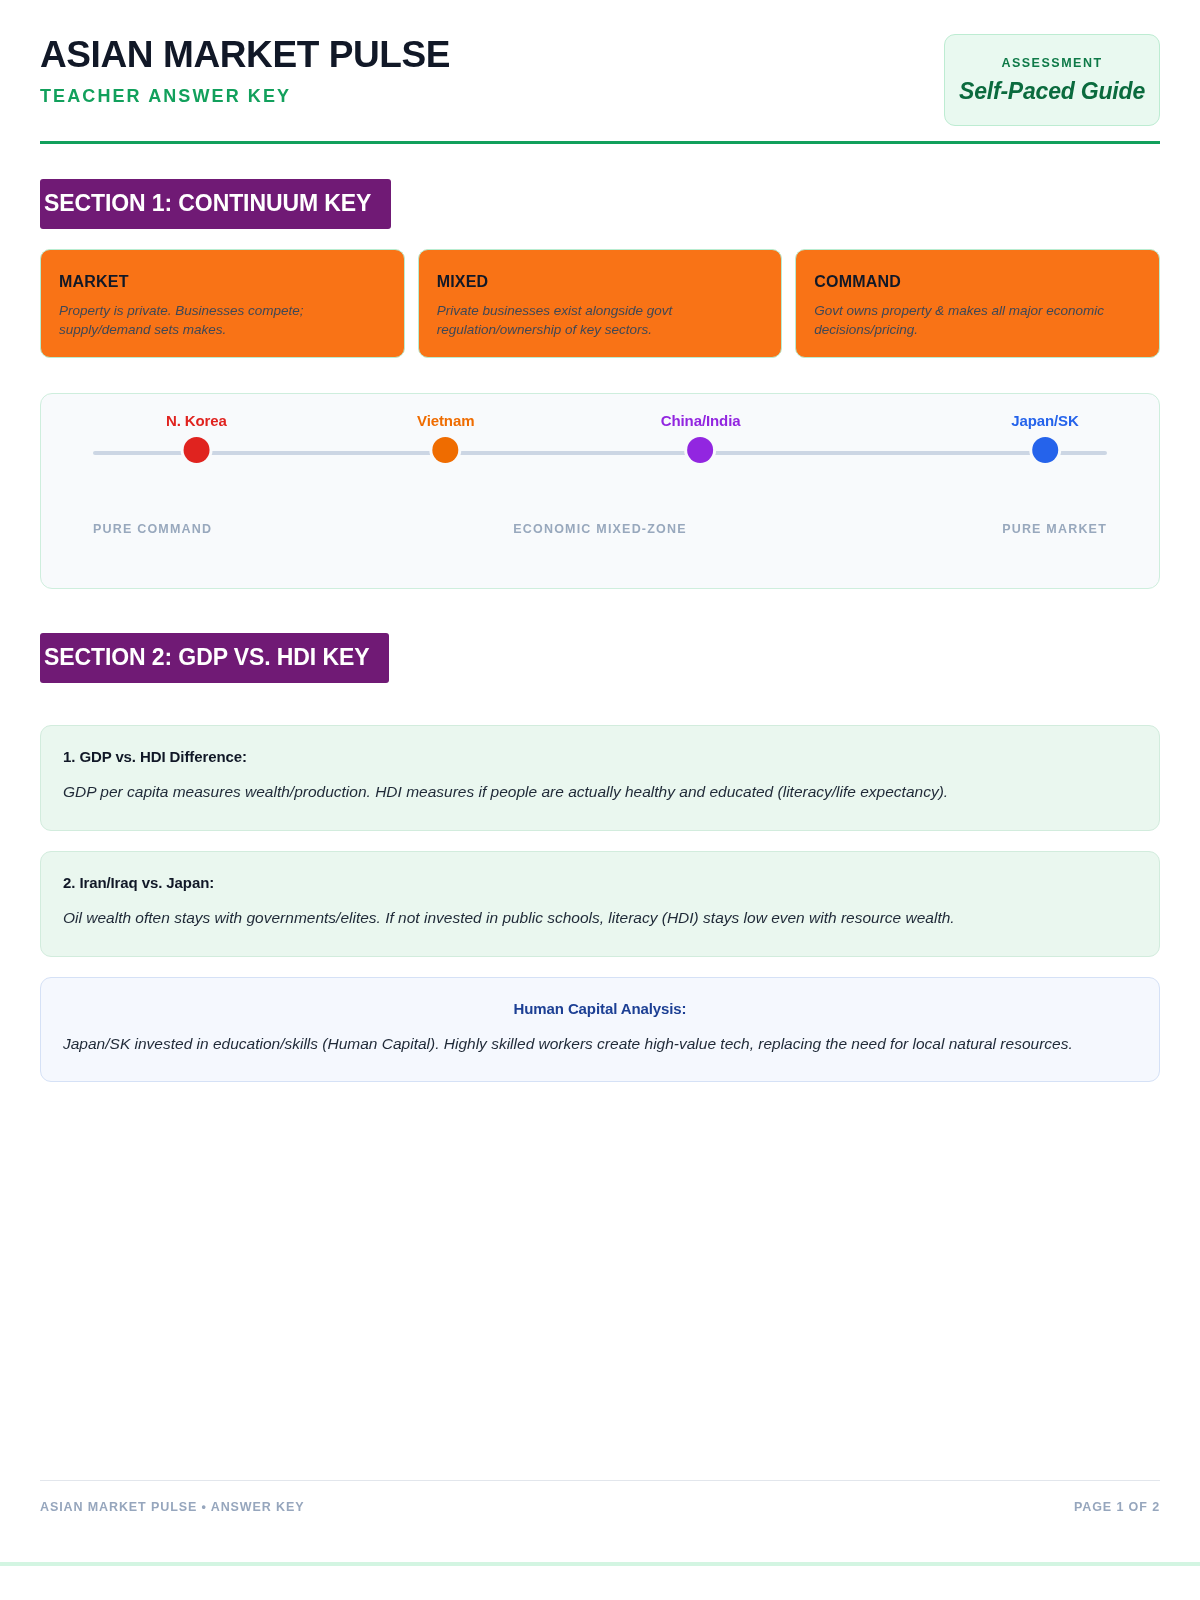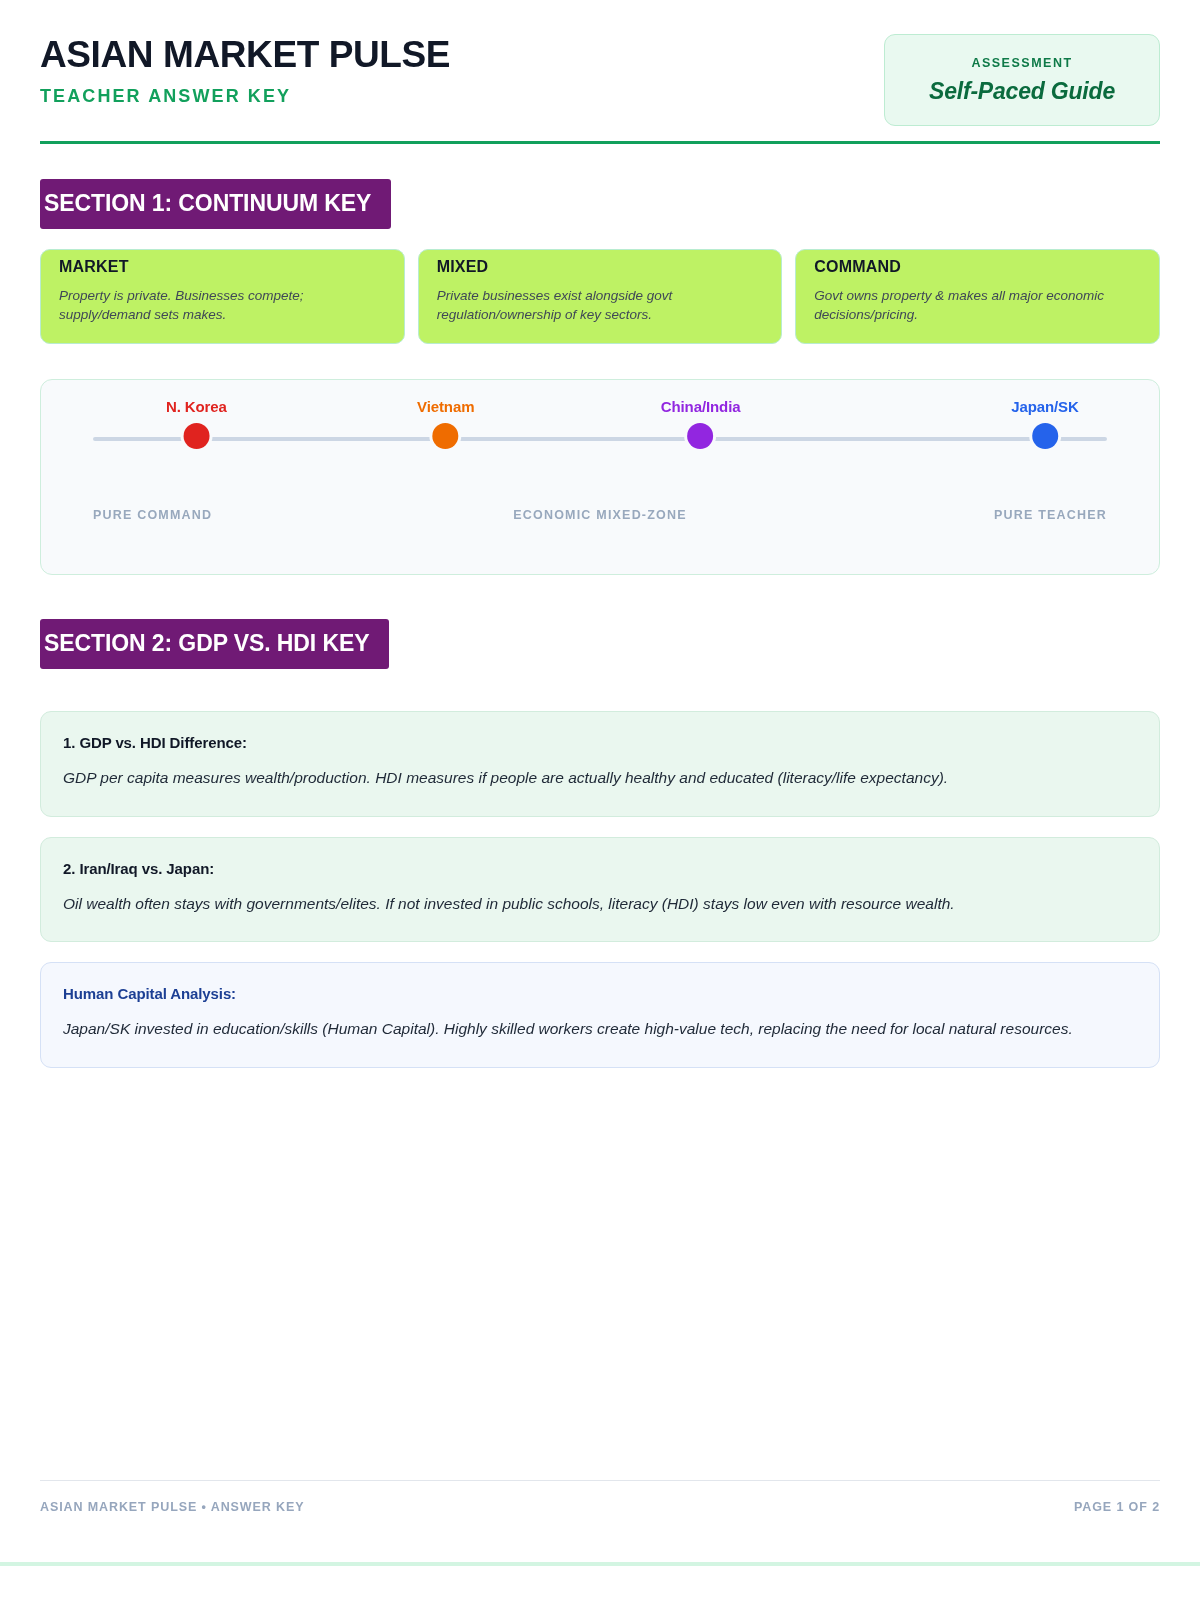--- a/index.html
+++ b/index.html
@@ -41,21 +41,21 @@
     margin-top: 11px;
     font-size: 18px;
     font-weight: 700;
     letter-spacing: 2.1px;
     color: #12a05c;
   }
   .badge {
     position: absolute;
     right: 0;
     top: 34px;
-    width: 276px;
+    width: 216px;
     height: 92px;
     background: #e9f9f0;
     border: 1px solid #bdecd2;
     border-radius: 11px;
     display: flex;
     flex-direction: column;
     align-items: center;
     justify-content: center;
     gap: 8px;
   }
@@ -97,24 +97,24 @@
   #section2-bar-wrap { margin-top: 44px; }
 
   
   .def-row {
     display: flex;
     gap: 13px;
     margin-top: 20px;
   }
   .def-card {
     flex: 1;
-    background: #bef264;
+    background: #f97316;
     border: 1px solid #b8ecd0;
     border-radius: 10px;
-    padding: 8px 18px 18px 18px;
+    padding: 23px 18px 18px 18px;
     min-height: 95px;
   }
   .def-title {
     font-size: 16px;
     font-weight: 700;
     color: #111827;
     letter-spacing: 0.2px;
   }
   .def-text {
     margin-top: 10px;
@@ -190,21 +190,21 @@
   .answer-block.blue {
     background: #f5f8fe;
     border: 1px solid #d5e1f6;
   }
   .answer-q {
     font-size: 15px;
     font-weight: 700;
     color: #111827;
     letter-spacing: -0.1px;
   }
-  .answer-q.blue-label { color: #1c3f94; }
+  .answer-q.blue-label { color: #1c3f94; text-align: center; }
   .answer-a {
     margin-top: 14px;
     font-size: 15.5px;
     font-style: italic;
     line-height: 1.72;
     color: #1f2937;
   }
 
   
   .footer {
@@ -285,21 +285,21 @@
       <div class="marker-label" style="color: rgb(146, 38, 224);">China/India</div>
       <div class="marker-dot" style="background: rgb(146, 38, 224);"></div>
     </div>
     <div class="marker" style="left: 89.8%;">
       <div class="marker-label" style="color: rgb(37, 99, 235);">Japan/SK</div>
       <div class="marker-dot" style="background: rgb(37, 99, 235);"></div>
     </div>
 
     <div class="zone zone-left">PURE COMMAND</div>
     <div class="zone zone-mid">ECONOMIC MIXED-ZONE</div>
-    <div class="zone zone-right">PURE TEACHER</div>
+    <div class="zone zone-right">PURE MARKET</div>
   </div>
 
   <div id="section2-bar-wrap">
     <div class="section-bar">SECTION 2: GDP VS. HDI KEY</div>
   </div>
 
   <div class="answers">
     <div class="answer-block green">
       <div class="answer-q">1. GDP vs. HDI Difference:</div>
       <div class="answer-a">GDP per capita measures wealth/production. HDI measures if people are actually healthy and educated (literacy/life expectancy).</div>

